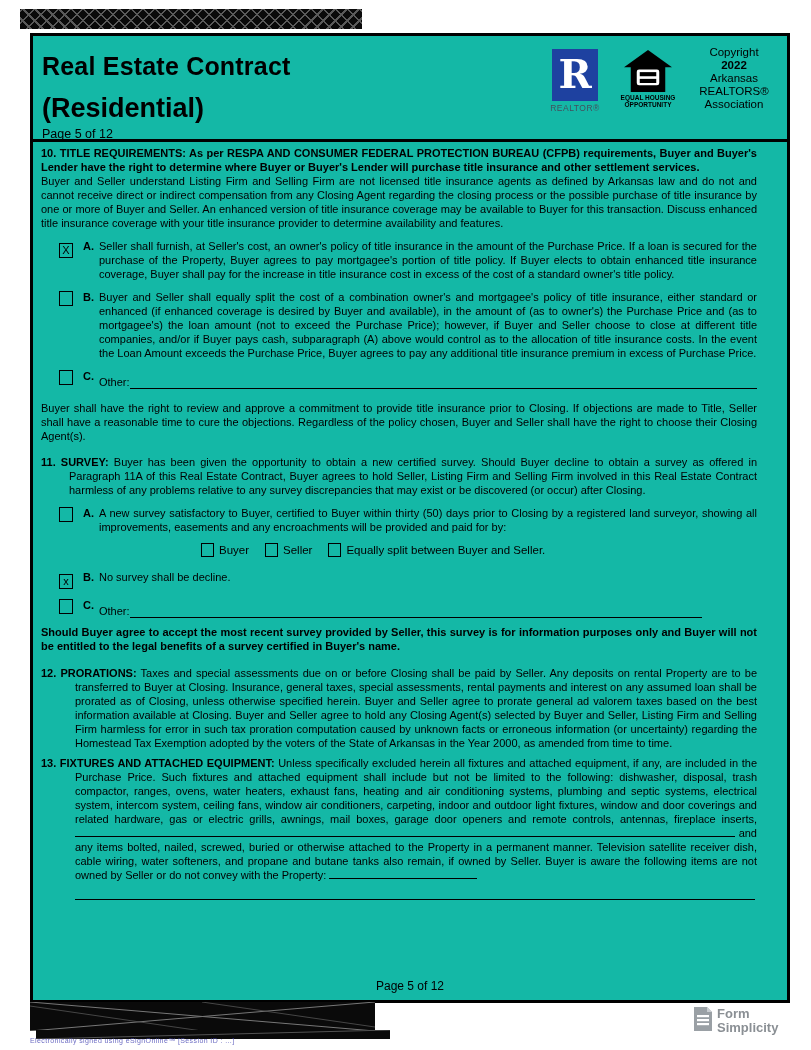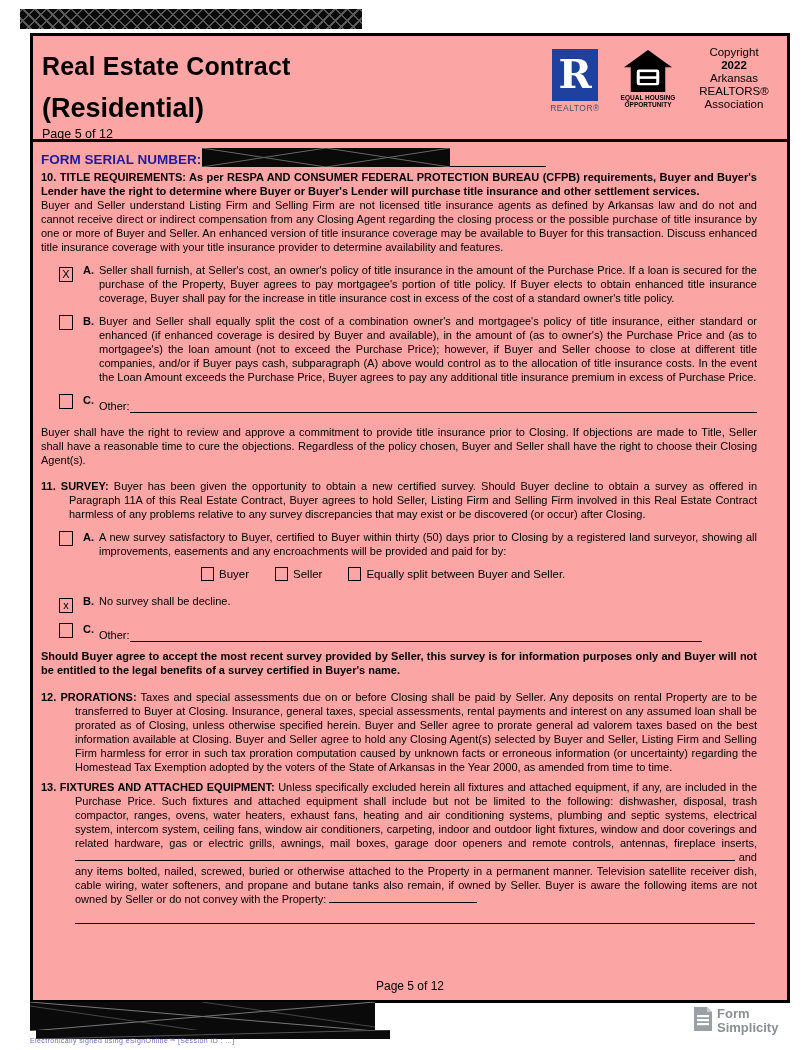--- a/index.html
+++ b/index.html
@@ -19,21 +19,21 @@
       repeating-linear-gradient(-45deg, transparent 0 7px, #5a5a5a 7px 8.5px),
       #0a0a0a;
   }
   .top-redact { left: 20px; top: 9px; width: 342px; height: 20px; }
   .redact-x { position: absolute; background: #0a0a0a; overflow: hidden; }
   .redact-x svg { display:block; width:100%; height:100%; }
   
   .page {
     position: absolute; left: 30px; top: 33px;
     width: 760px; height: 970px;
-    border: 3px solid #000; background: #fca5a5;
+    border: 3px solid #000; background: #14b8a6;
     overflow: hidden;
   }
   .hdr {
     height: 106px; border-bottom: 3px solid #000;
     position: relative; padding: 16px 10px 0 9px;
   }
   .title1 { font-size: 25px; font-weight: bold; letter-spacing: 0.2px; }
   .title2 { font-size: 27px; font-weight: bold; margin-top: 12px; }
   .pg-small { font-size: 12.5px; margin-top: 3px; }
   .logos { position: absolute; top: 8px; right: 12px; display: flex; gap: 12px; align-items: flex-start; }
@@ -68,21 +68,21 @@
     display: inline-block; width: 14px; height: 15px;
     border: 1.5px solid #000; font-size: 11px; line-height: 13px;
     text-align: center; font-family: "Liberation Sans", sans-serif;
   }
   .item .letter { flex: 0 0 16px; font-weight: bold; font-size: 11px; line-height: 14px; }
   .item .txt { flex: 1; }
   .other-row { display: flex; align-items: flex-end; }
   .other-row .lbl { white-space: nowrap; }
   .blankfill { flex: 1; border-bottom: 1px solid #000; height: 13px; }
   .blankfix { display: inline-block; border-bottom: 1px solid #000; height: 11px; vertical-align: baseline; }
-  .subopts { display: flex; gap: 26px; align-items: center; margin: 9px 0 0 160px; font-size: 11.5px; }
+  .subopts { display: flex; gap: 16px; align-items: center; margin: 9px 0 0 160px; font-size: 11.5px; }
   .subopts .opt { display: flex; gap: 5px; align-items: center; }
   .subopts .cb { width: 13px; height: 14px; }
   .blank-row { border-bottom: 1px solid #000; height: 14px; margin: 4px 2px 0 34px; }
   .pagenum { position: absolute; bottom: 7px; left: 0; right: 0; text-align: center; font-size: 12px; }
   
   .bottom-redact  { left: 30px; top: 1002px; width: 345px; height: 29px; }
   .bottom-redact2 { left: 36px; top: 1030px; width: 354px; height: 9px; }
   .formsimp { position: absolute; left: 693px; top: 1007px; display: flex; gap: 4px; align-items: flex-start; }
   .formsimp-text { color: #8a8f94; font-size: 13px; line-height: 1.05; font-weight: bold; }
   .esign { position: absolute; left: 30px; top: 1037px; font-size: 7px; color: #4747b4; opacity: 0.8; letter-spacing: 0.4px; white-space: nowrap; }
@@ -123,32 +123,20 @@
         <div class="yr">2022</div>
         <div>Arkansas</div>
         <div>REALTORS®</div>
         <div>Association</div>
       </div>
     </div>
   </div>
 
   <div class="doc-body">
 
-    <div class="serial-row">
-      <span class="serial-label">FORM SERIAL NUMBER:</span>
-      <span class="serial-redact">
-        <svg viewBox="0 0 248 19" preserveAspectRatio="none">
-          <line x1="0" y1="0" x2="124" y2="19" stroke="#666" stroke-width="1"></line>
-          <line x1="0" y1="19" x2="124" y2="0" stroke="#666" stroke-width="1"></line>
-          <line x1="124" y1="19" x2="248" y2="0" stroke="#666" stroke-width="1"></line>
-          <line x1="124" y1="0" x2="248" y2="19" stroke="#666" stroke-width="1"></line>
-        </svg>
-      </span>
-      <span class="serial-line"></span>
-    </div>
 
     <p class="t"><span class="bold">10. TITLE REQUIREMENTS:</span><span class="bold"> As per RESPA AND CONSUMER FEDERAL PROTECTION BUREAU (CFPB) requirements, Buyer and Buyer's Lender have the right to determine where Buyer or Buyer's Lender will purchase title insurance and other settlement services.</span></p>
     <p class="t">Buyer and Seller understand Listing Firm and Selling Firm are not licensed title insurance agents as defined by Arkansas law and do not and cannot receive direct or indirect compensation from any Closing Agent regarding the closing process or the possible purchase of title insurance by one or more of Buyer and Seller. An enhanced version of title insurance coverage may be available to Buyer for this transaction. Discuss enhanced title insurance coverage with your title insurance provider to determine availability and features.</p>
 
     <div class="item">
       <span class="cb-wrap"><span class="cb">X</span></span>
       <span class="letter">A.</span>
       <span class="txt">Seller shall furnish, at Seller's cost, an owner's policy of title insurance in the amount of the Purchase Price. If a loan is secured for the purchase of the Property, Buyer agrees to pay mortgagee's portion of title policy. If Buyer elects to obtain enhanced title insurance coverage, Buyer shall pay for the increase in title insurance cost in excess of the cost of a standard owner's title policy.</span>
     </div>
 

